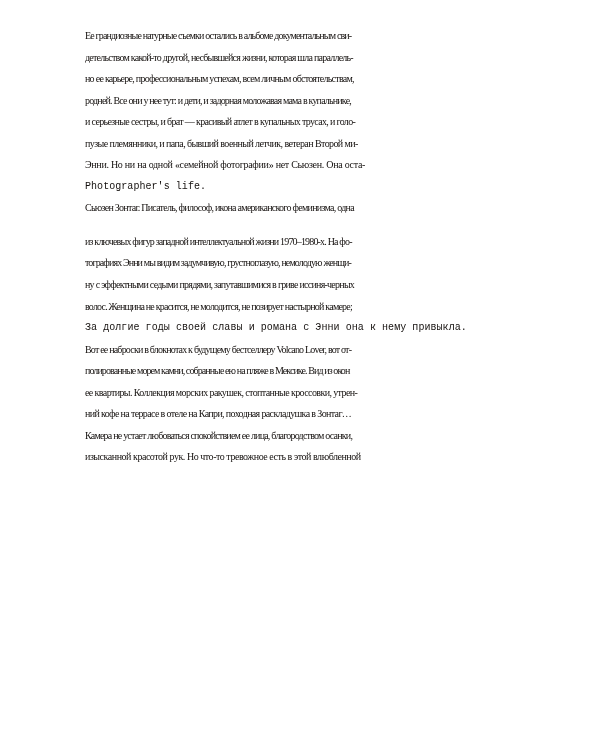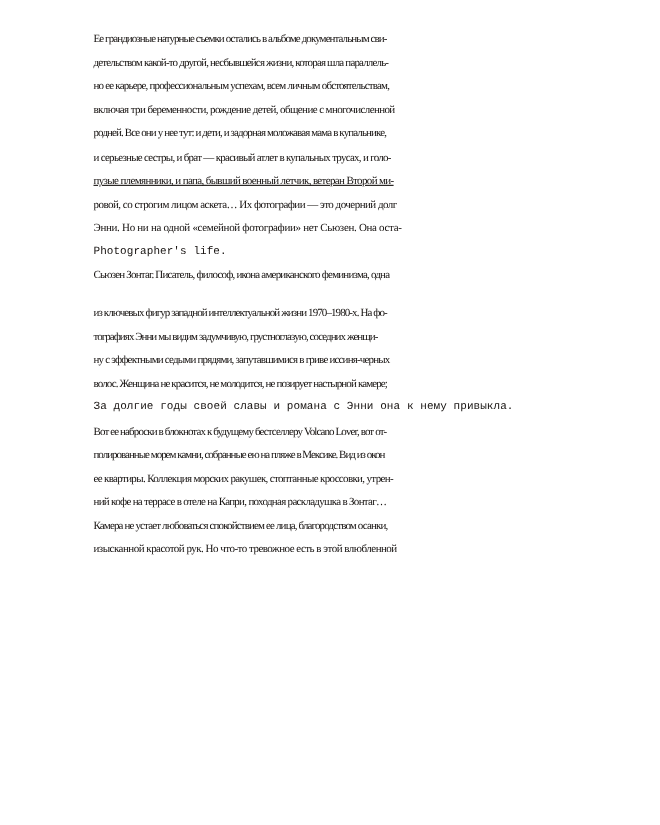--- a/index.html
+++ b/index.html
@@ -58,32 +58,30 @@
 </style>
 </head>
 <body>
 
 <div id="page">
   <div id="text-column">
       <p class="para">
         <span class="line" style="letter-spacing: -0.846px; text-align-last: left;">Ее грандиозные натурные съемки остались в альбоме документальным сви-</span>
         <span class="line" style="letter-spacing: -0.769px; text-align-last: left;">детельством какой-то другой, несбывшейся жизни, которая шла параллель-</span>
         <span class="line" style="letter-spacing: -0.741px; text-align-last: left;">но ее карьере, профессиональным успехам, всем личным обстоятельствам,</span>
-        <span class="line" style="letter-spacing: -0.557px; text-align-last: left;">включая три беременности, рождение детей, общение с многочисленной</span>
         <span class="line" style="letter-spacing: -0.816px; text-align-last: left;">родней. Все они у нее тут: и дети, и задорная моложавая мама в купальнике,</span>
         <span class="line" style="letter-spacing: -0.675px; text-align-last: left;">и серьезные сестры, и брат — красивый атлет в купальных трусах, и голо-</span>
-        <span class="line" style="letter-spacing: -0.594px; text-align-last: left; text-decoration: underline;">пузые племянники, и папа, бывший военный летчик, ветеран Второй ми-</span>
-        <span class="line" style="letter-spacing: -0.486px; text-align-last: left;">ровой, со строгим лицом аскета… Их фотографии — это дочерний долг</span>
+        <span class="line" style="letter-spacing: -0.594px; text-align-last: left;">пузые племянники, и папа, бывший военный летчик, ветеран Второй ми-</span>
         <span class="line" style="letter-spacing: -0.296px; text-align-last: left;">Энни. Но ни на одной «семейной фотографии» нет Сьюзен. Она оста-</span>
         <span class="line last">Photographer's life.</span>
       </p>
       <p class="para">
         <span class="line" style="letter-spacing: -0.738px; text-align-last: left;">Сьюзен Зонтаг. Писатель, философ, икона американского феминизма, одна</span>
         <span class="line" style="letter-spacing: -0.832px; text-align-last: left; margin-top: 12px;">из ключевых фигур западной интеллектуальной жизни 1970–1980-х. На фо-</span>
-        <span class="line" style="letter-spacing: -0.881px; text-align-last: left;">тографиях Энни мы видим задумчивую, грустноглазую, соседних женщи-</span>
+        <span class="line" style="letter-spacing: -0.881px; text-align-last: left;">тографиях Энни мы видим задумчивую, грустноглазую, немолодую женщи-</span>
         <span class="line" style="letter-spacing: -0.752px; text-align-last: left;">ну с эффектными седыми прядями, запутавшимися в гриве иссиня-черных</span>
         <span class="line" style="letter-spacing: -0.804px; text-align-last: left;">волос. Женщина не красится, не молодится, не позирует настырной камере;</span>
         <span class="line last">За долгие годы своей славы и романа с Энни она к нему привыкла.</span>
       </p>
       <p class="para">
         <span class="line" style="letter-spacing: -0.813px; text-align-last: left;">Вот ее наброски в блокнотах к будущему бестселлеру Volcano Lover, вот от-</span>
         <span class="line" style="letter-spacing: -0.923px; text-align-last: left;">полированные морем камни, собранные ею на пляже в Мексике. Вид из окон</span>
         <span class="line" style="letter-spacing: -0.608px; text-align-last: left;">ее квартиры. Коллекция морских ракушек, стоптанные кроссовки, утрен-</span>
         <span class="line" style="letter-spacing: -0.647px; text-align-last: left;">ний кофе на террасе в отеле на Капри, походная раскладушка в Зонтаг…</span>
         <span class="line" style="letter-spacing: -0.792px; text-align-last: left;">Камера не устает любоваться спокойствием ее лица, благородством осанки,</span>

